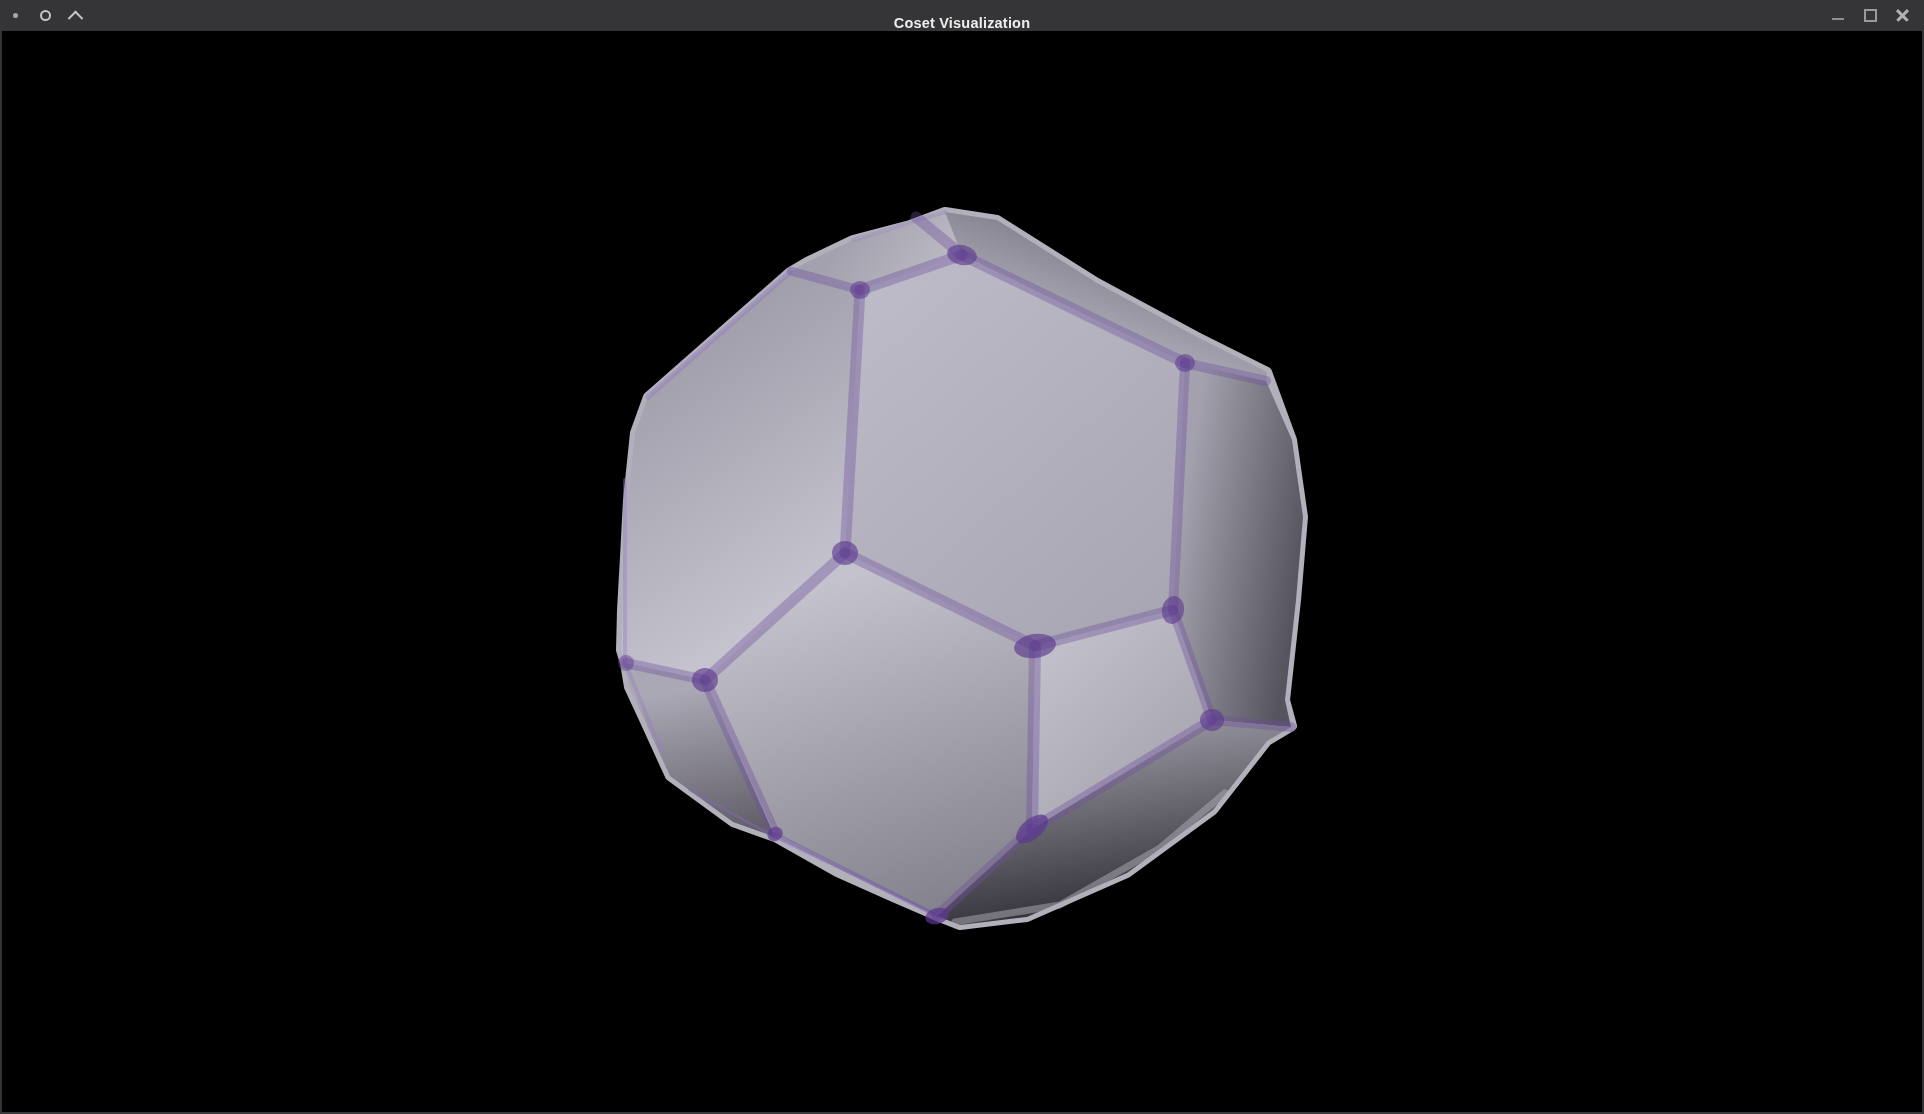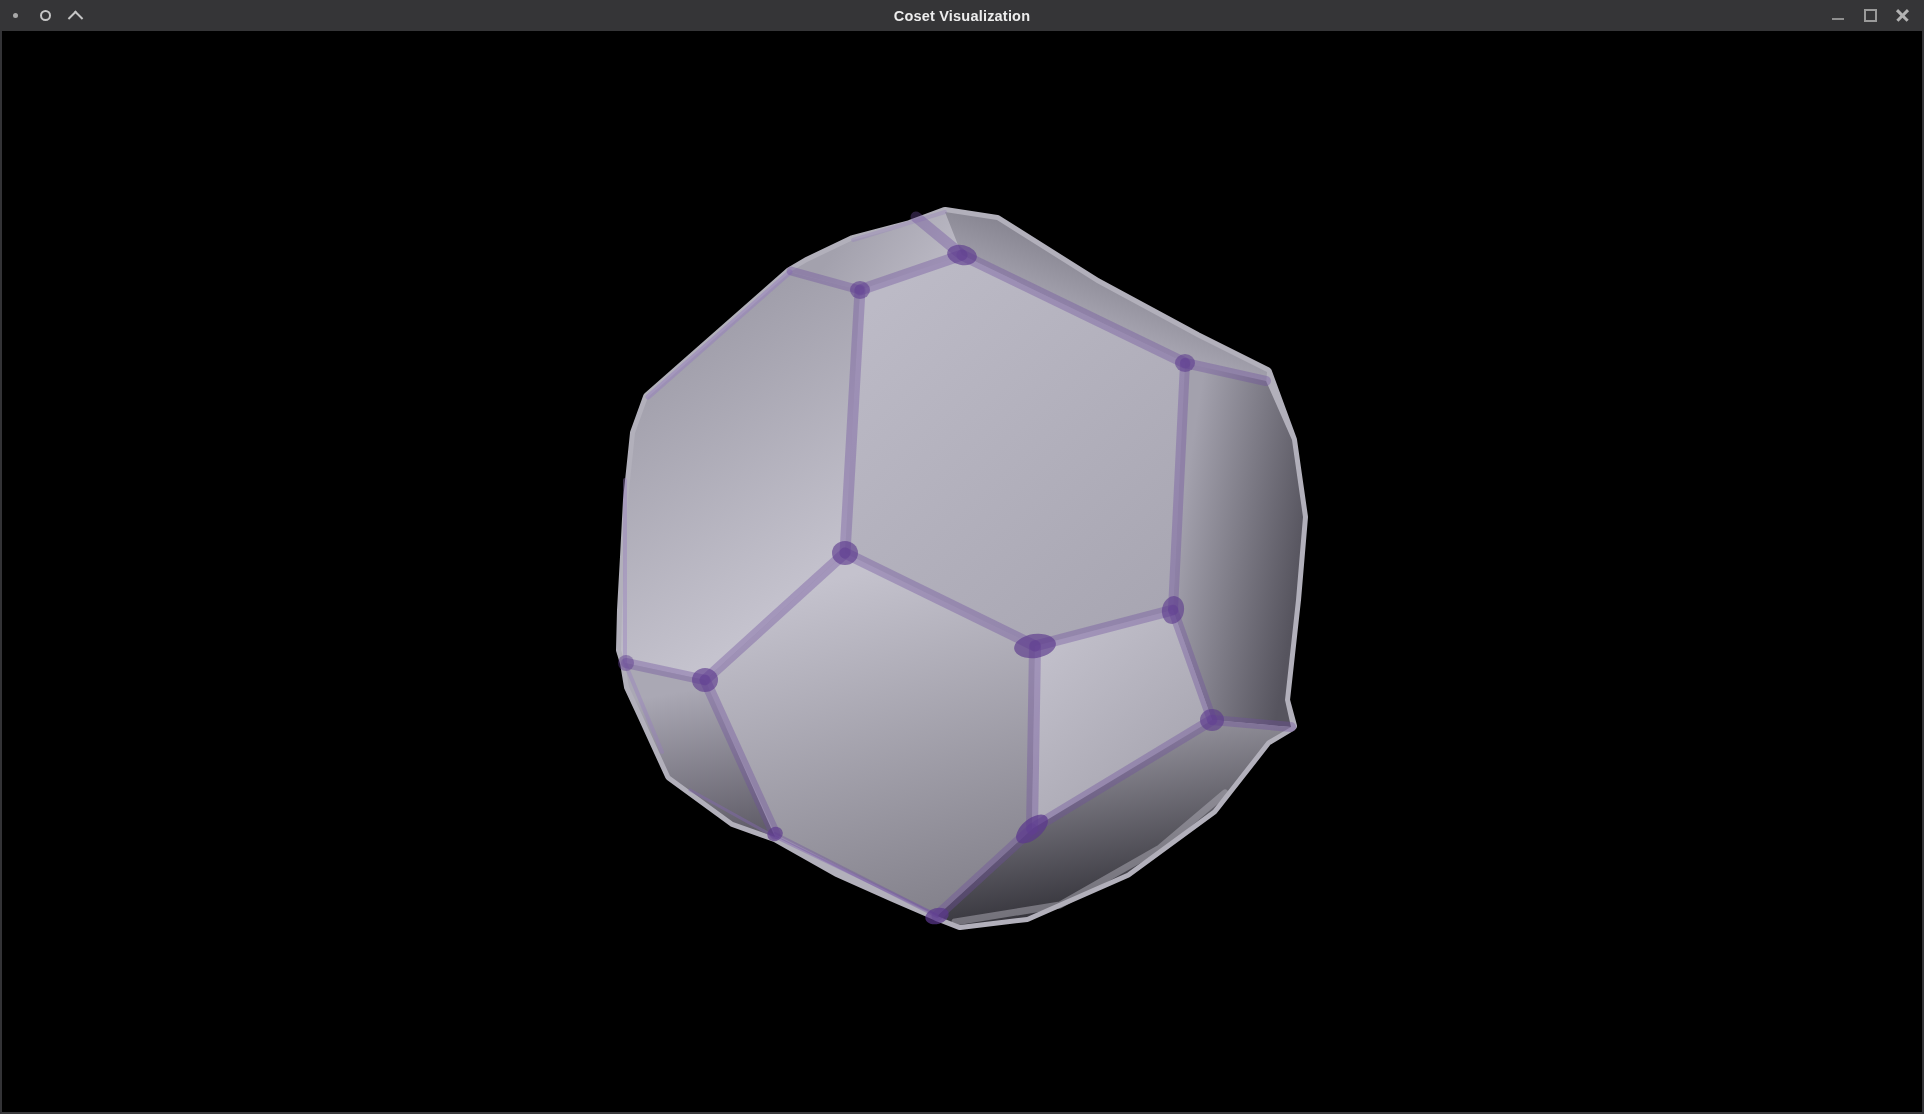--- a/index.html
+++ b/index.html
@@ -1,18 +1,18 @@
 <!DOCTYPE html>
 <html><head>
 <meta charset="utf-8">
 <style>
   html,body{margin:0;padding:0;background:#000;}
   body{width:1924px;height:1114px;overflow:hidden;font-family:"Liberation Sans",sans-serif;}
   .window{width:1924px;height:1114px;display:flex;flex-direction:column;}
-  .titlebar{height:31px;background:#353537;display:flex;align-items:center;position:relative;flex:0 0 31px;}
+  .titlebar{height:31px;background:#353537;display:flex;align-items:flex-end;position:relative;flex:0 0 31px;}
   .tb-left{position:absolute;left:0;top:0;height:31px;display:flex;align-items:center;}
   .tb-ico{display:flex;align-items:center;justify-content:center;width:30px;height:31px;cursor:pointer;}
   .dot{width:5px;height:5px;border-radius:50%;background:#a9a9a9;}
   .ring{width:11px;height:11px;border:2px solid #c6c6c6;border-radius:50%;box-sizing:border-box;}
   .chev{width:9px;height:9px;border-top:2.5px solid #c6c6c6;border-left:2.5px solid #c6c6c6;transform:rotate(45deg) translate(2px,2px);}
   .tb-title{flex:1;text-align:center;color:#ededed;font-size:14.5px;font-weight:bold;letter-spacing:.2px;}
   .tb-right{position:absolute;right:6px;top:0;height:31px;display:flex;align-items:center;}
   .wbtn{width:32px;height:31px;display:flex;align-items:center;justify-content:center;position:relative;cursor:pointer;}
   .bar{width:12px;height:2px;background:#8f8f8f;display:block;margin-top:6px;}
   .sq{width:9px;height:9px;border:2px solid #9a9a9a;display:block;}

